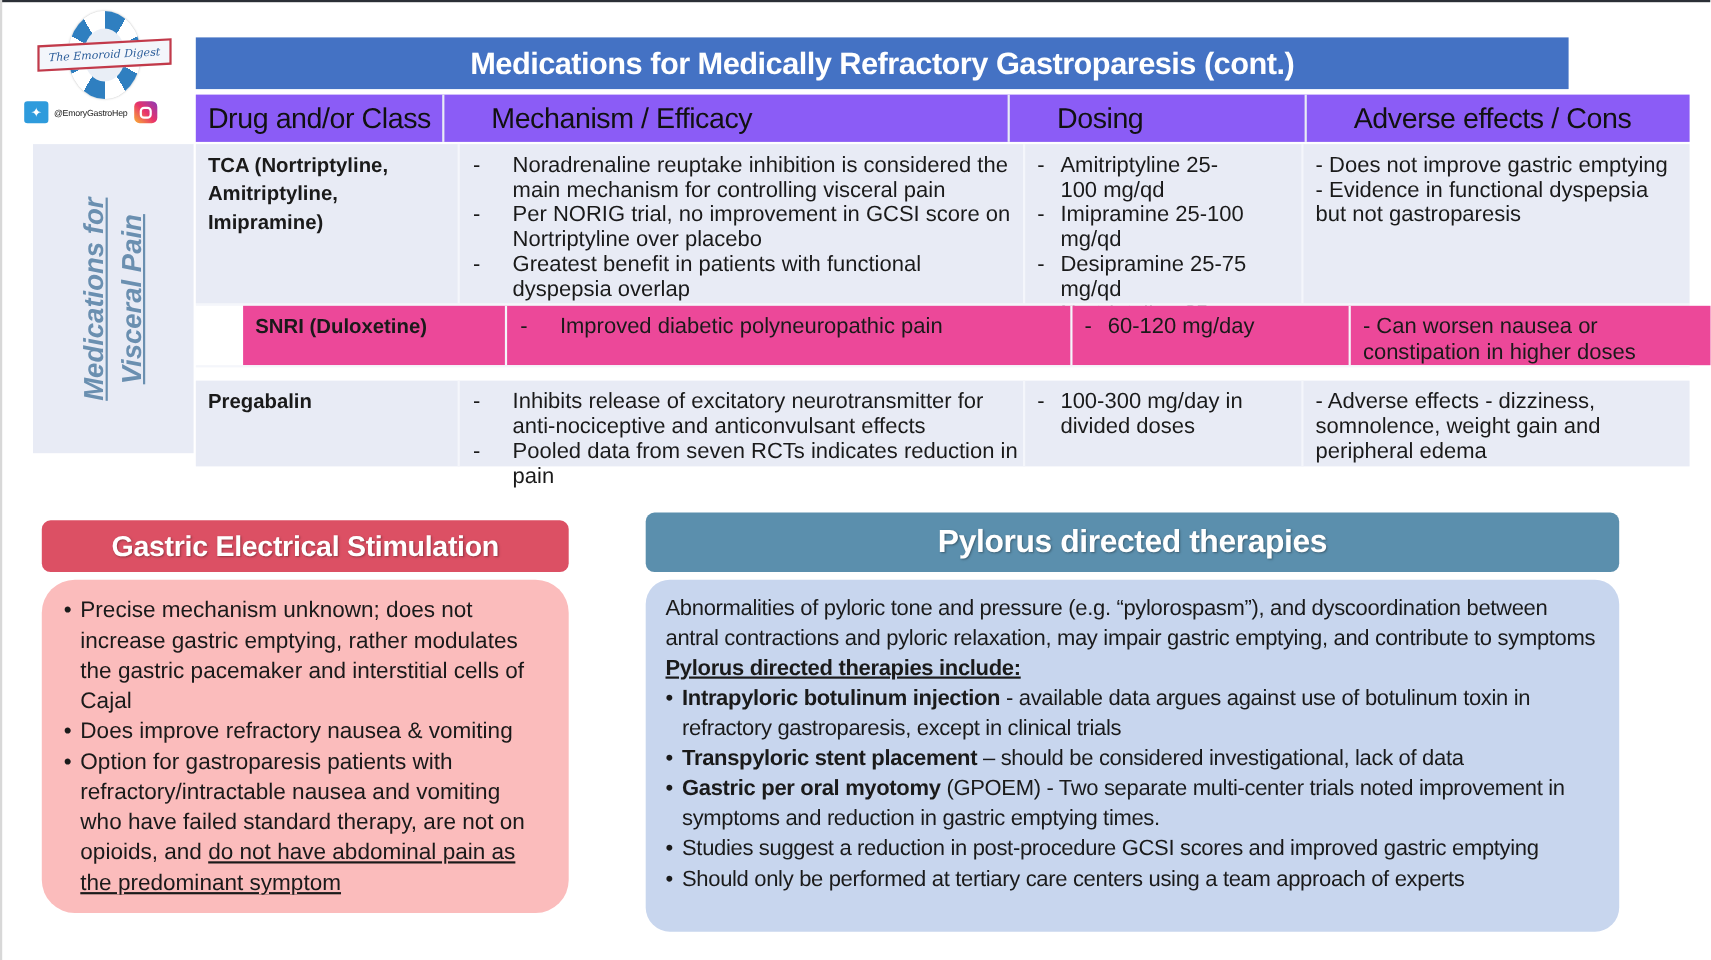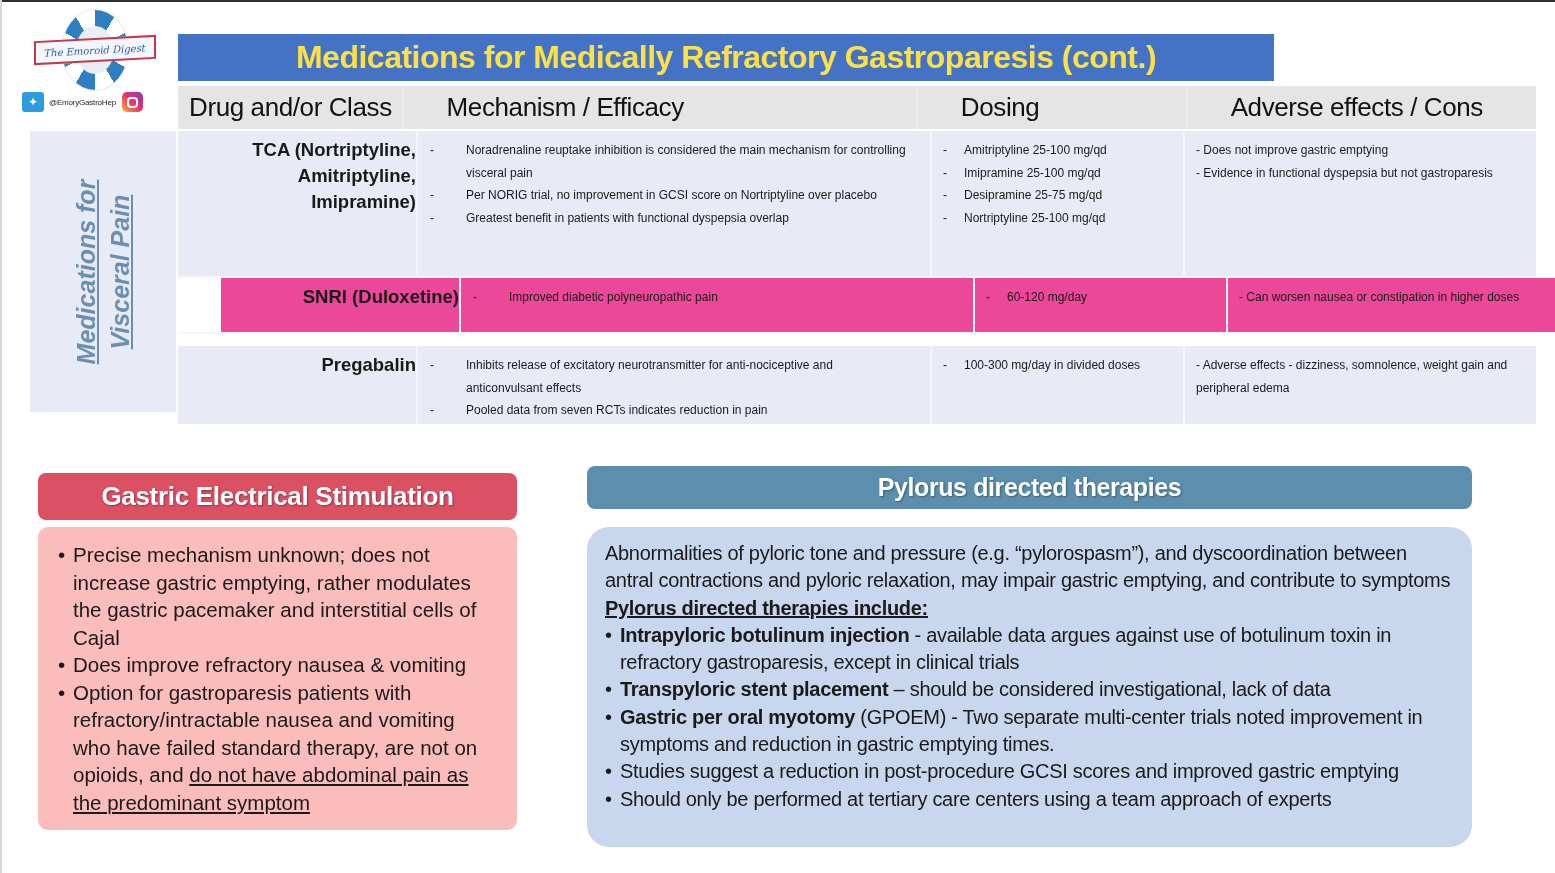--- a/index.html
+++ b/index.html
@@ -17,59 +17,59 @@
   .logo-banner { position: absolute; left: 6px; top: 30px; width: 122px; height: 24px; background: #f3f6fb; border: 2px solid #c23a4a;
     display: flex; align-items: center; justify-content: center; transform: skewY(-3deg); }
   .logo-banner span { font-family: "DejaVu Serif", serif; font-style: italic; font-size: 10px; color: #2b5d9a; white-space: nowrap; }
   .social { position: absolute; left: 22px; top: 91px; width: 148px; height: 22px; display: flex; align-items: center; }
   .tw { width: 22px; height: 20px; background: #2e9bdc; border-radius: 3px; display: flex; align-items: center; justify-content: center; color: #fff; font-size: 12px; }
   .handle { font-size: 8px; color: #222; margin-left: 5px; margin-right: 6px; white-space: nowrap; letter-spacing: -0.2px; }
   .ig { width: 21px; height: 20px; border-radius: 5px; background: linear-gradient(45deg, #f9b233, #e8326b 50%, #8b3ab8); display: flex; align-items: center; justify-content: center; }
   .ig span { width: 11px; height: 11px; border: 2px solid #fff; border-radius: 4px; display: block; position: relative; }
 
   
-  .title-bar { position: absolute; left: 178px; top: 34px; width: 1096px; height: 47px; background: #4472c4;
-    color: #fde047; font-size: 32px; font-weight: bold; display: flex; align-items: center; justify-content: center; letter-spacing: -0.5px; }
-  .thead { position: absolute; left: 178px; top: 86px; width: 1358px; height: 43px; display: flex; background: #e5e5e5; gap: 32px; }
+  .title-bar { position: absolute; left: 178px; top: 34px; width: 1248px; height: 47px; background: #4472c4;
+    color: #ffffff; font-size: 28px; font-weight: bold; display: flex; align-items: center; justify-content: center; letter-spacing: -0.5px; }
+  .thead { position: absolute; left: 178px; top: 86px; width: 1358px; height: 43px; display: flex; background: #8b5cf6; gap: 32px; }
   .th { height: 43px; display: flex; align-items: center; padding-left: 11px; font-size: 26px; color: #111; border-right: 2px solid #e8ecf5; letter-spacing: -0.4px; }
   .c1 { width: 240px; } .c2 { width: 514px; } .c3 { width: 253px; } .c4 { width: 337px; border-right: none; }
 
   .sidecell { position: absolute; left: 30px; top: 131px; width: 146px; height: 281px; background: #e8ebf5; }
   .sidetext { position: absolute; left: 50%; top: 50%; transform: translate(-50%, -50%) rotate(-90deg); width: 260px; text-align: center;
     color: #6a8fb0; font-style: italic; font-weight: bold; font-size: 25px; line-height: 34px; text-decoration: underline; }
 
   .row { position: absolute; left: 178px; width: 1358px; display: flex; }
   .r1 { top: 131px; height: 145px; background: #e8ebf5; }
   .r2 { top: 278px; height: 54px; background: #ec4899; margin-left: 43px; }
   .r3 { top: 346px; height: 78px; background: #e8ebf5; }
-  .td { border-right: 2px solid #f4f6fb; padding-top: 8px; font-size: 12px; line-height: 22.5px; color: #1a1a1a; }
-  .td.drug { padding-left: 11px; font-weight: bold; font-size: 18.5px; line-height: 26px; padding-top: 6px; text-align: right; }
+  .td { border-right: 2px solid #f4f6fb; padding-top: 8px; font-size: 20px; line-height: 22.5px; color: #1a1a1a; }
+  .td.drug { padding-left: 11px; font-weight: bold; font-size: 18.5px; line-height: 26px; padding-top: 6px; }
   .td ul { list-style: none; }
   .td li { position: relative; padding-left: 48px; }
   .td li::before { content: "-"; position: absolute; left: 12px; top: 0; }
   .td.dose li { padding-left: 32px; }
   .td.dose li::before { left: 11px; }
   .td.adv { padding-left: 11px; border-right: none; }
   .row1divider { position: absolute; left: 178px; top: 276px; width: 1358px; height: 2px; background: #f4f6fb; }
   .row2divider { position: absolute; left: 178px; top: 332px; width: 1358px; height: 2px; background: #f4f6fb; }
 
   
   .ges-head { position: absolute; left: 38px; top: 473px; width: 479px; height: 47px; background: #dc5064; border-radius: 8px;
     color: #fff; font-size: 26px; font-weight: bold; display: flex; align-items: center; justify-content: center;
     text-shadow: 1px 1px 2px rgba(0,0,0,0.35); letter-spacing: -0.3px; }
-  .ges-body { position: absolute; left: 38px; top: 527px; width: 479px; height: 303px; background: #fbbcbc; border-radius: 10px;
+  .ges-body { position: absolute; left: 38px; top: 527px; width: 479px; height: 303px; background: #fbbcbc; border-radius: 30px;
     padding: 14px 20px 0 35px; font-size: 20.5px; line-height: 27.5px; color: #1a1a1a; }
   .ges-body ul { list-style: none; }
   .ges-body li { position: relative; }
   .ges-body li::before { content: "•"; position: absolute; left: -15px; top: 0; }
   .ul { text-decoration: underline; }
 
   
-  .pyl-head { position: absolute; left: 587px; top: 466px; width: 885px; height: 43px; background: #5b8fad; border-radius: 8px;
-    color: #fff; font-size: 25px; font-weight: bold; display: flex; align-items: center; justify-content: center;
+  .pyl-head { position: absolute; left: 587px; top: 466px; width: 885px; height: 54px; background: #5b8fad; border-radius: 8px;
+    color: #fff; font-size: 29px; font-weight: bold; display: flex; align-items: center; justify-content: center;
     text-shadow: 1px 1px 2px rgba(0,0,0,0.35); letter-spacing: -0.4px; }
   .pyl-body { position: absolute; left: 587px; top: 527px; width: 885px; height: 320px; background: #c8d6ee; border-radius: 22px;
     padding: 13px 18px 0 18px; font-size: 20px; line-height: 27.3px; color: #1a1a1a; letter-spacing: -0.3px; }
   .pyl-body .sub { font-weight: bold; text-decoration: underline; }
   .pyl-body ul { list-style: none; }
   .pyl-body li { position: relative; padding-left: 15px; }
   .pyl-body li::before { content: "•"; position: absolute; left: 0; top: 0; }
   .b { font-weight: bold; }
 </style>
 </head>

